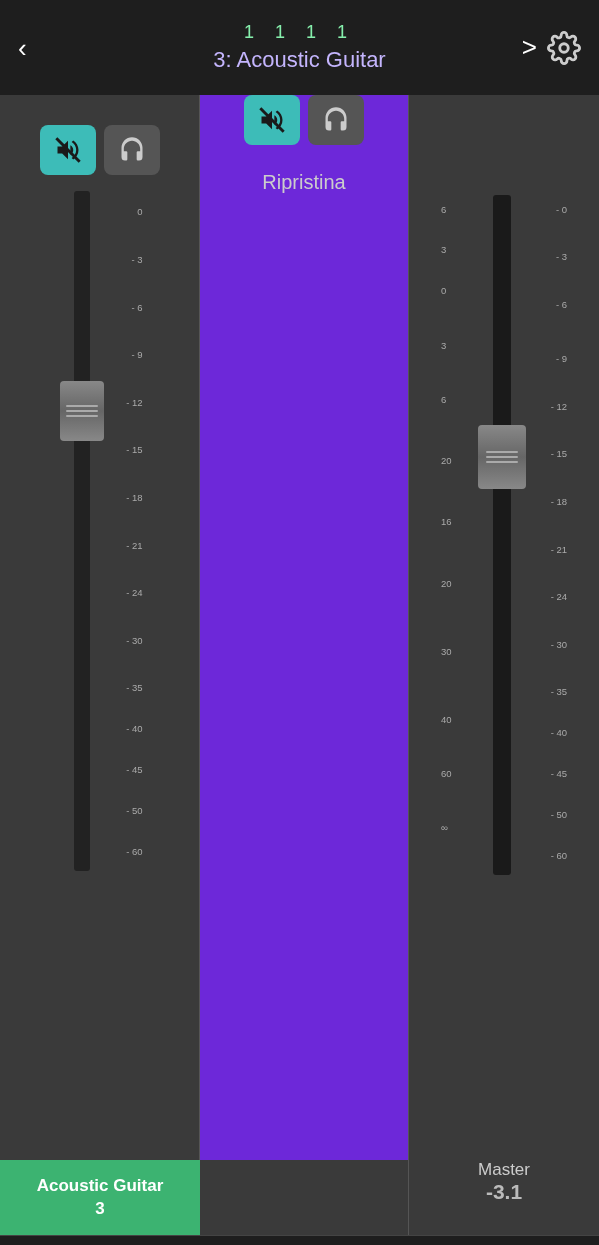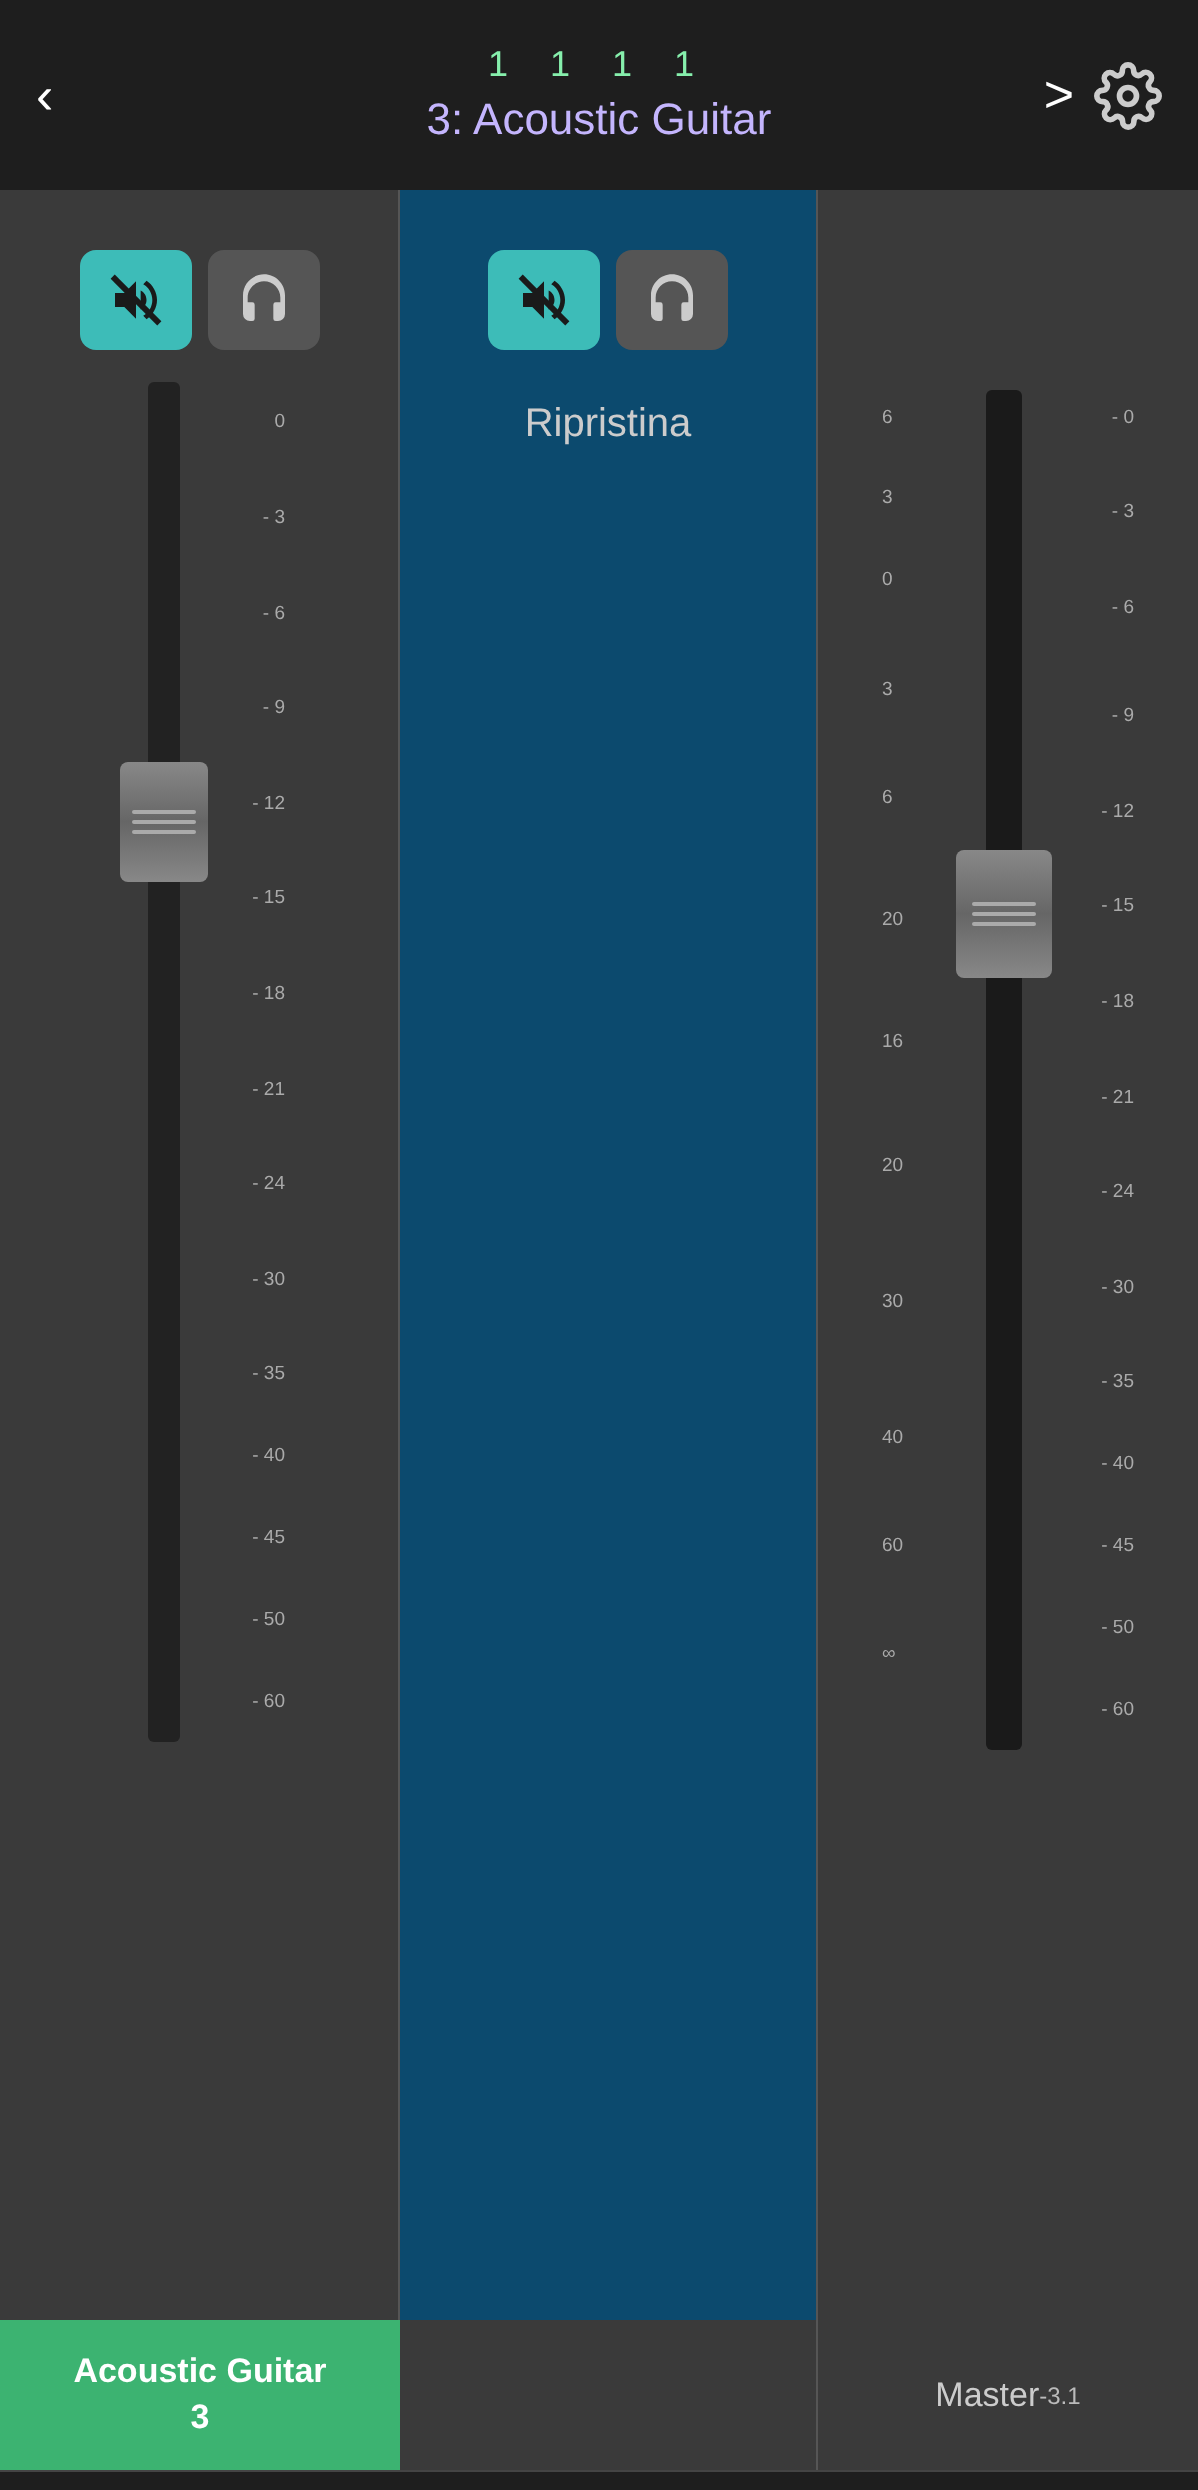--- a/index.html
+++ b/index.html
@@ -84,25 +84,24 @@
       flex-direction: column;
       align-items: center;
       padding-top: 30px;
       border-right: 1px solid #555;
       flex-shrink: 0;
     }
 
     
     .center-area {
       flex: 1;
-      background: #0c4a6e;
-      display: flex;
-      flex-direction: column;
-      align-items: center;
-      padding-top: 30px;
+      background: #6d28d9;
+      display: flex;
+      flex-direction: column;
+      align-items: center;
       border-right: 1px solid #555;
     }
 
     
     .channel-strip-right {
       width: 190px;
       background: #3a3a3a;
       display: flex;
       flex-direction: column;
       align-items: center;
@@ -205,30 +204,31 @@
     .channel-name-center {
       flex: 1;
       background: #3a3a3a;
       border-right: 1px solid #555;
     }
 
     .channel-name-right {
       width: 190px;
       background: #3a3a3a;
       display: flex;
-      flex-direction: row;
-      align-items: center;
-      justify-content: center;
+      flex-direction: column;
+      align-items: center;
+      justify-content: flex-start;
       font-size: 17px;
       color: #ccc;
       text-align: center;
     }
     .channel-name-right .value {
-      font-size: 12px;
+      font-size: 21px;
       color: #bbb;
+      font-weight: bold;
     }
 
     
     .transport-bar {
       height: 85px;
       background: #1e1e1e;
       display: flex;
       align-items: center;
       justify-content: space-around;
       padding: 0 20px;

